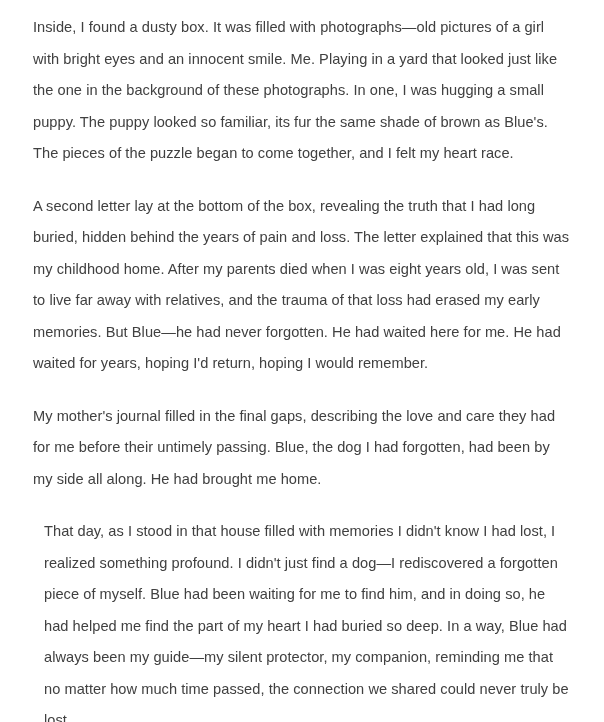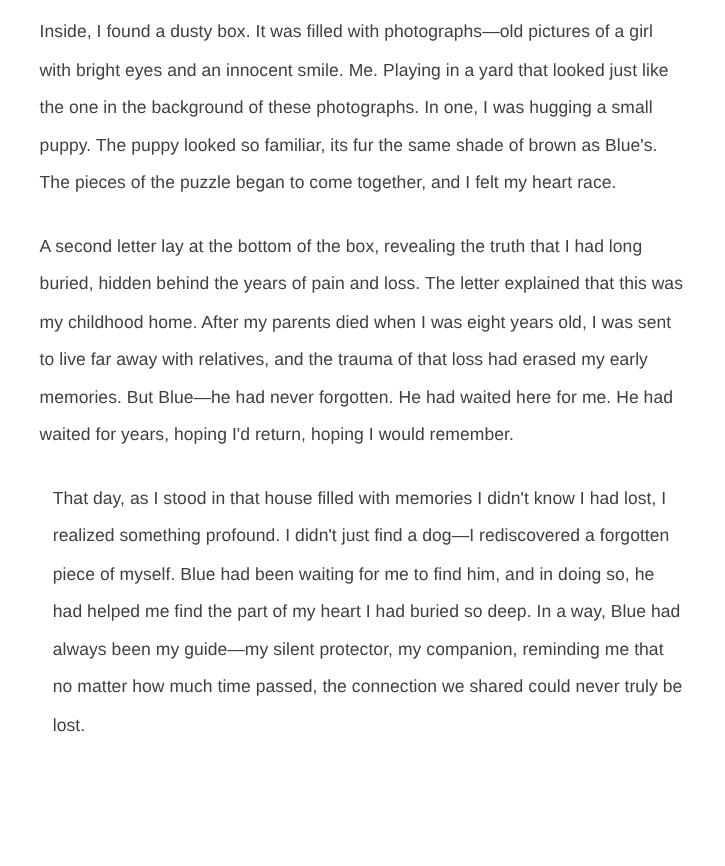--- a/index.html
+++ b/index.html
@@ -35,16 +35,17 @@
     margin-left: 11px;
   }
 </style>
 </head>
 <body>
 
 <div class="page">
   <article class="story">
     <p>Inside, I found a dusty box. It was filled with photographs—old pictures of a girl with bright eyes and an innocent smile. Me. Playing in a yard that looked just like the one in the background of these photographs. In one, I was hugging a small puppy. The puppy looked so familiar, its fur the same shade of brown as Blue's. The pieces of the puzzle began to come together, and I felt my heart race.</p>
     <p>A second letter lay at the bottom of the box, revealing the truth that I had long buried, hidden behind the years of pain and loss. The letter explained that this was my childhood home. After my parents died when I was eight years old, I was sent to live far away with relatives, and the trauma of that loss had erased my early memories. But Blue—he had never forgotten. He had waited here for me. He had waited for years, hoping I'd return, hoping I would remember.</p>
+    <p>My mother's journal filled in the final gaps, describing the love and care they had for me before their untimely passing. Blue, the dog I had forgotten, had been by my side all along. He had brought me home.</p>
     <p>That day, as I stood in that house filled with memories I didn't know I had lost, I realized something profound. I didn't just find a dog—I rediscovered a forgotten piece of myself. Blue had been waiting for me to find him, and in doing so, he had helped me find the part of my heart I had buried so deep. In a way, Blue had always been my guide—my silent protector, my companion, reminding me that no matter how much time passed, the connection we shared could never truly be lost.</p>
 
   </article>
 </div>
 
 </body></html>

